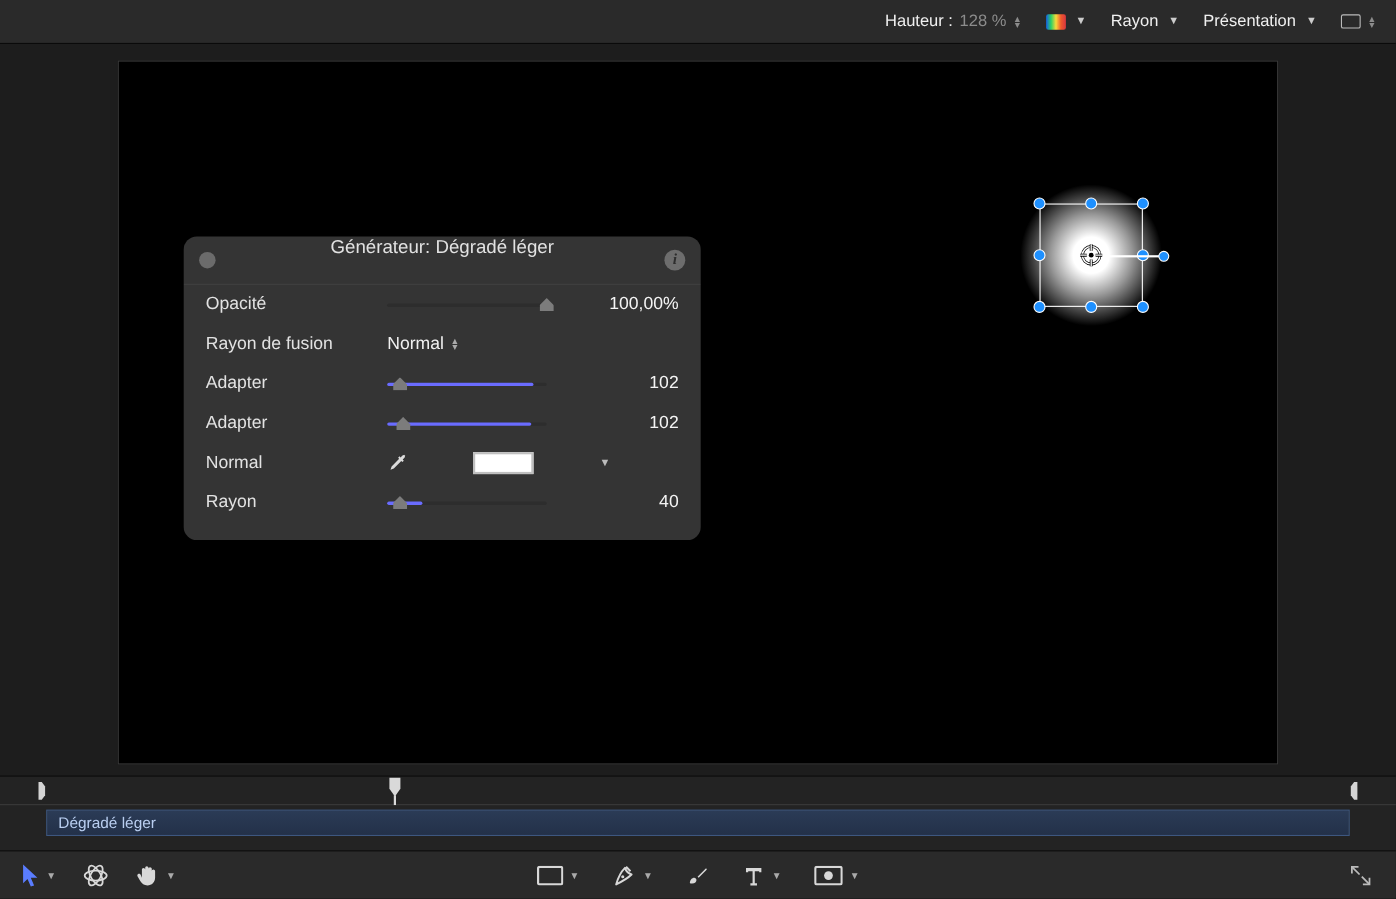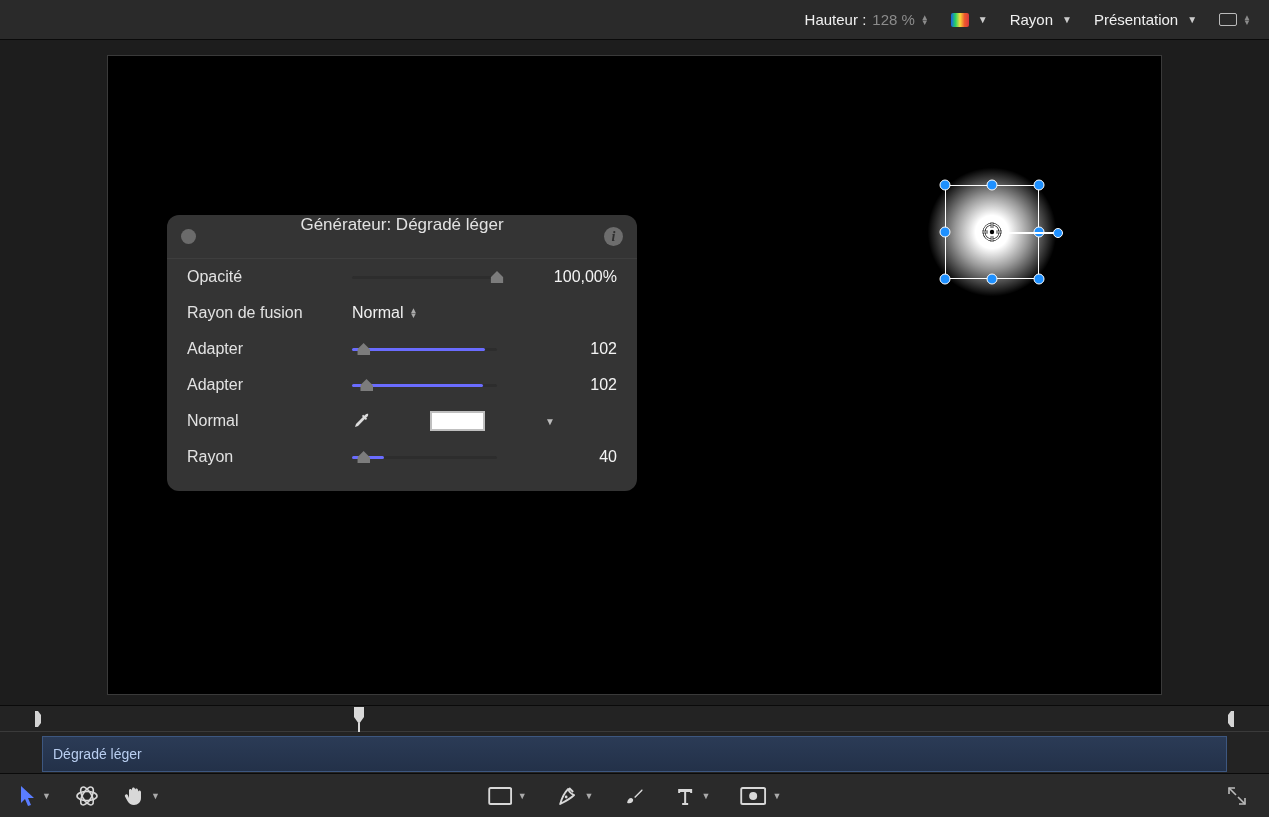--- a/index.html
+++ b/index.html
@@ -111,21 +111,21 @@
   }
   .tl-ruler { height:26px; position:relative; border-bottom:1px solid #3a3a3a;}
   .tl-in, .tl-out {
     position:absolute; top:4px; width:8px; height:18px;
     fill:#ccc;
   }
   .tl-in { left:34px; }
   .tl-out { right:34px; transform:scaleX(-1); }
   .playhead { position:absolute; left:352px; top:0; }
   .tl-clip {
-    position:absolute; left:42px; right:42px; top:30px; height:36px;
+    position:absolute; left:42px; right:42px; top:30px; height:24px;
     background: linear-gradient(#2b3b56,#233149);
     border:1px solid #3d5780;
     color:#b9cef0; font-size:14px;
     display:flex; align-items:center; padding-left:10px;
   }
 
   
   .bottom-toolbar {
     height:44px;
     background:#2a2a2a;

